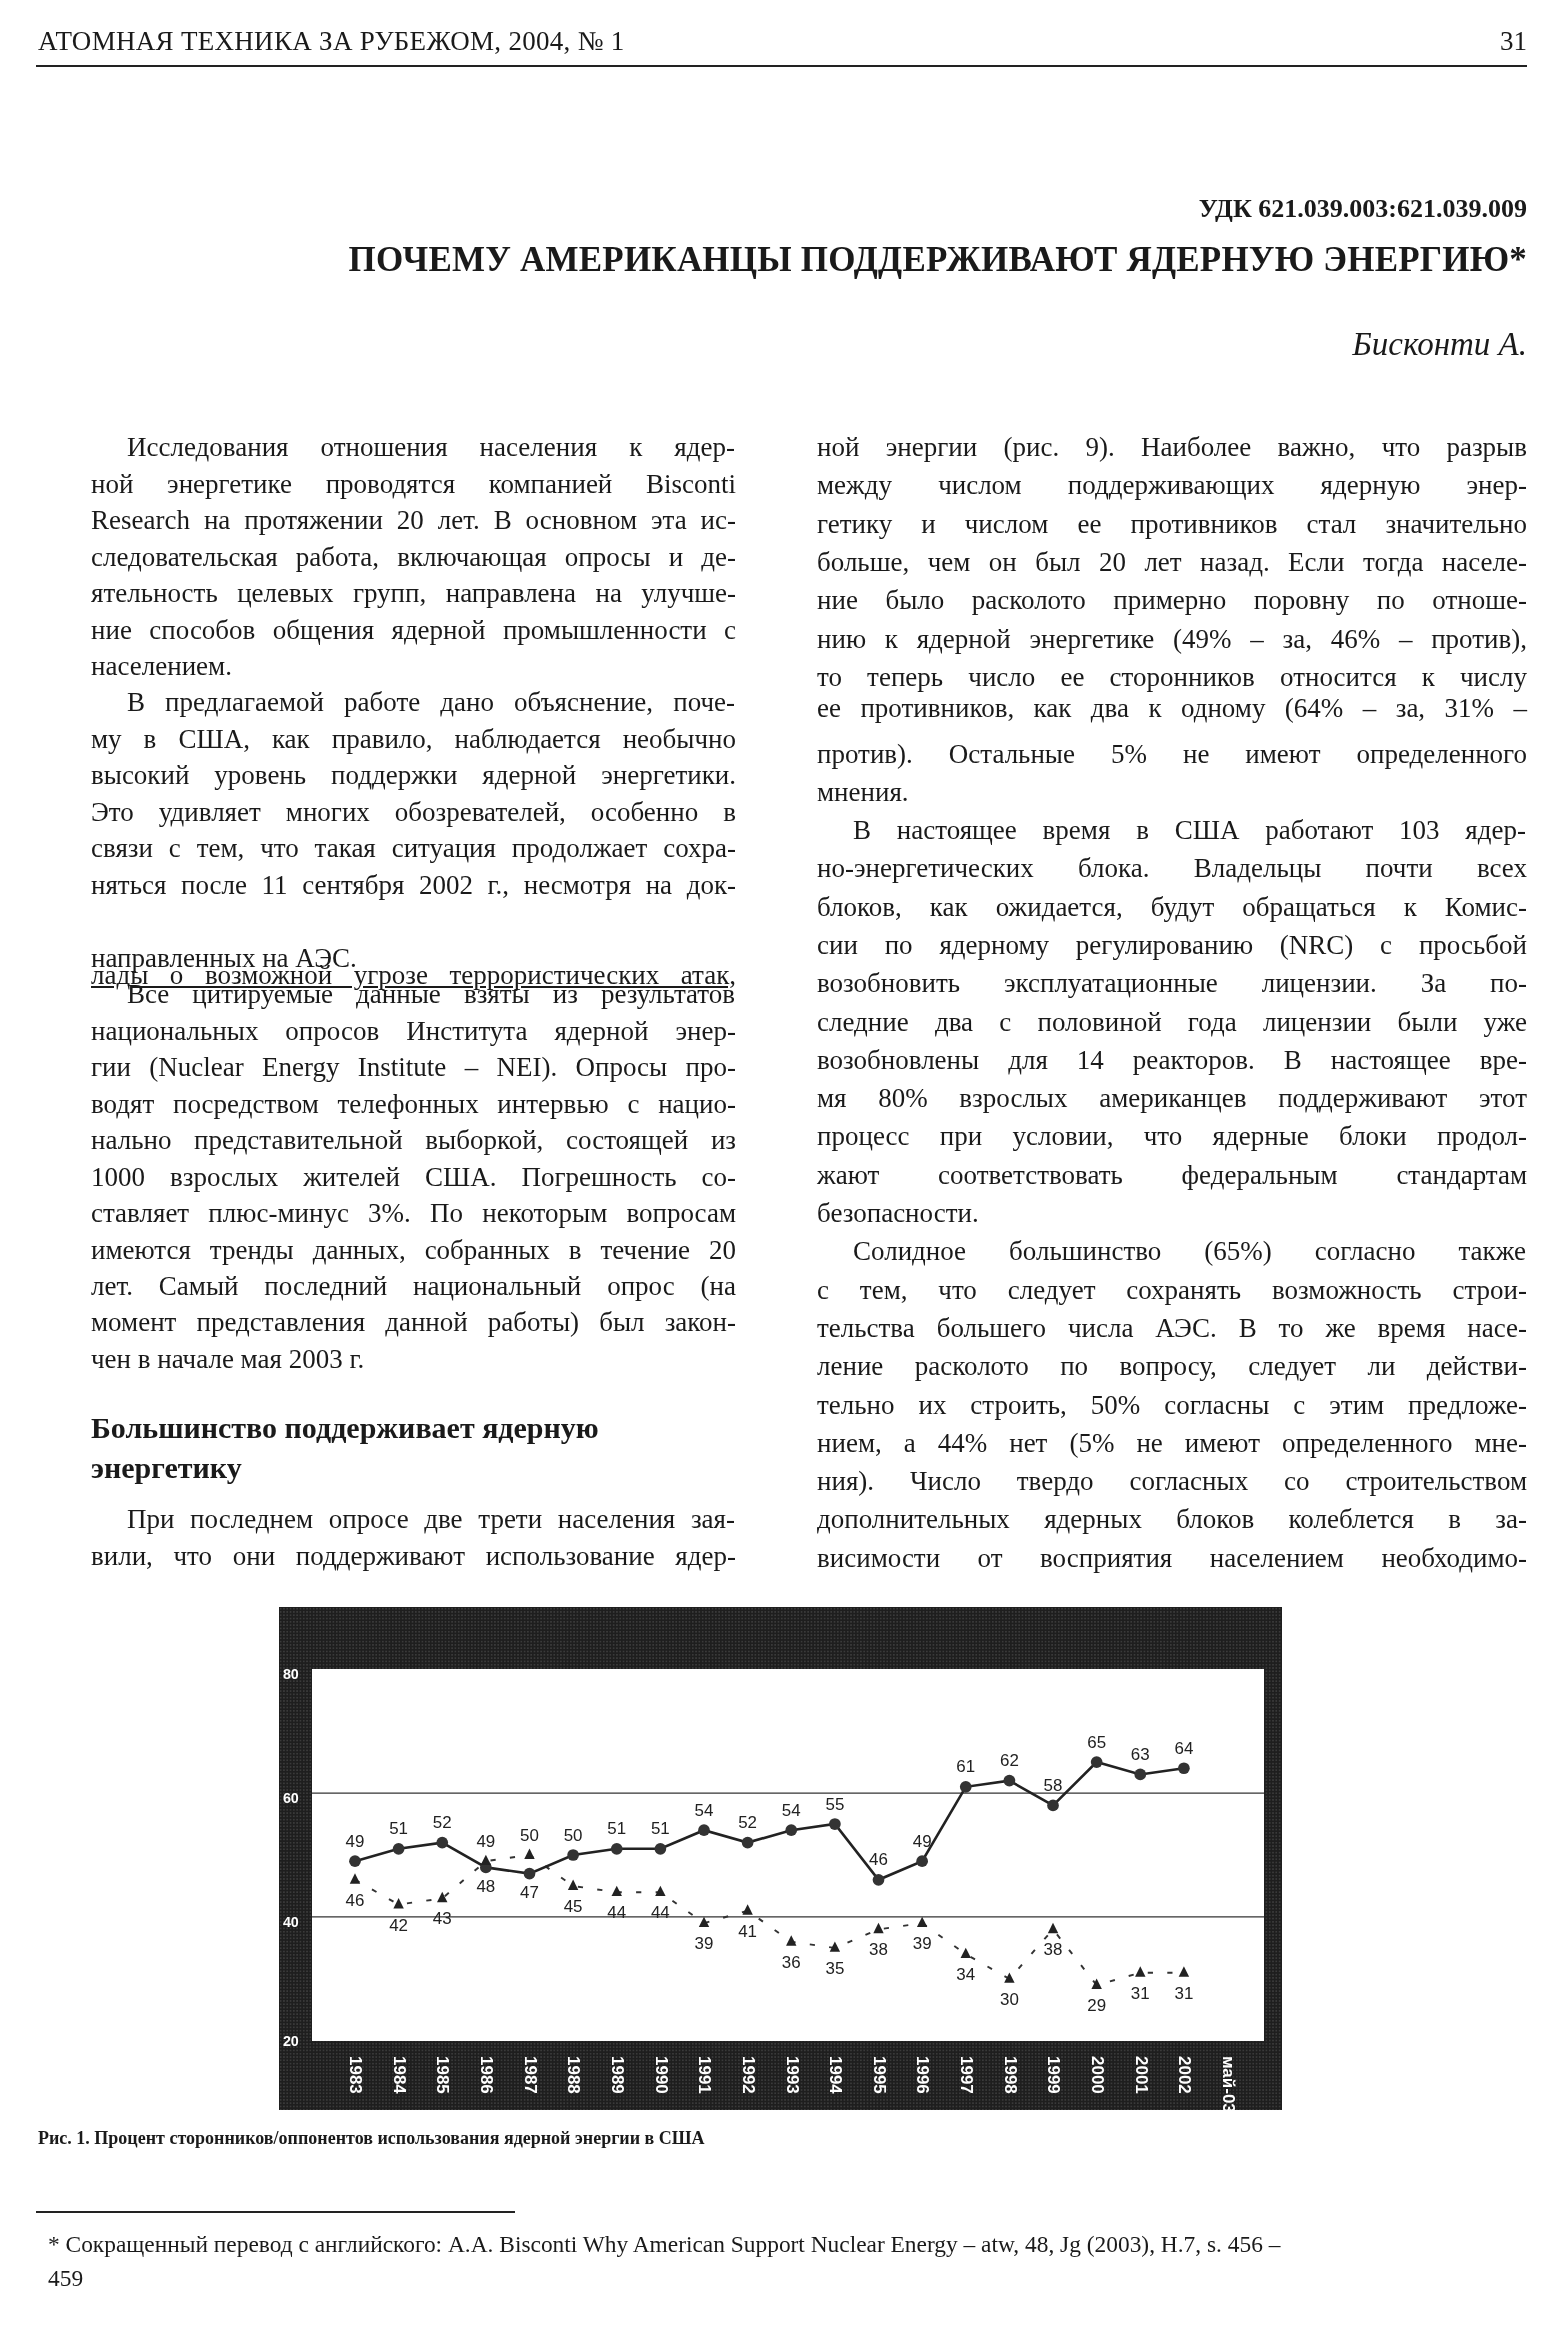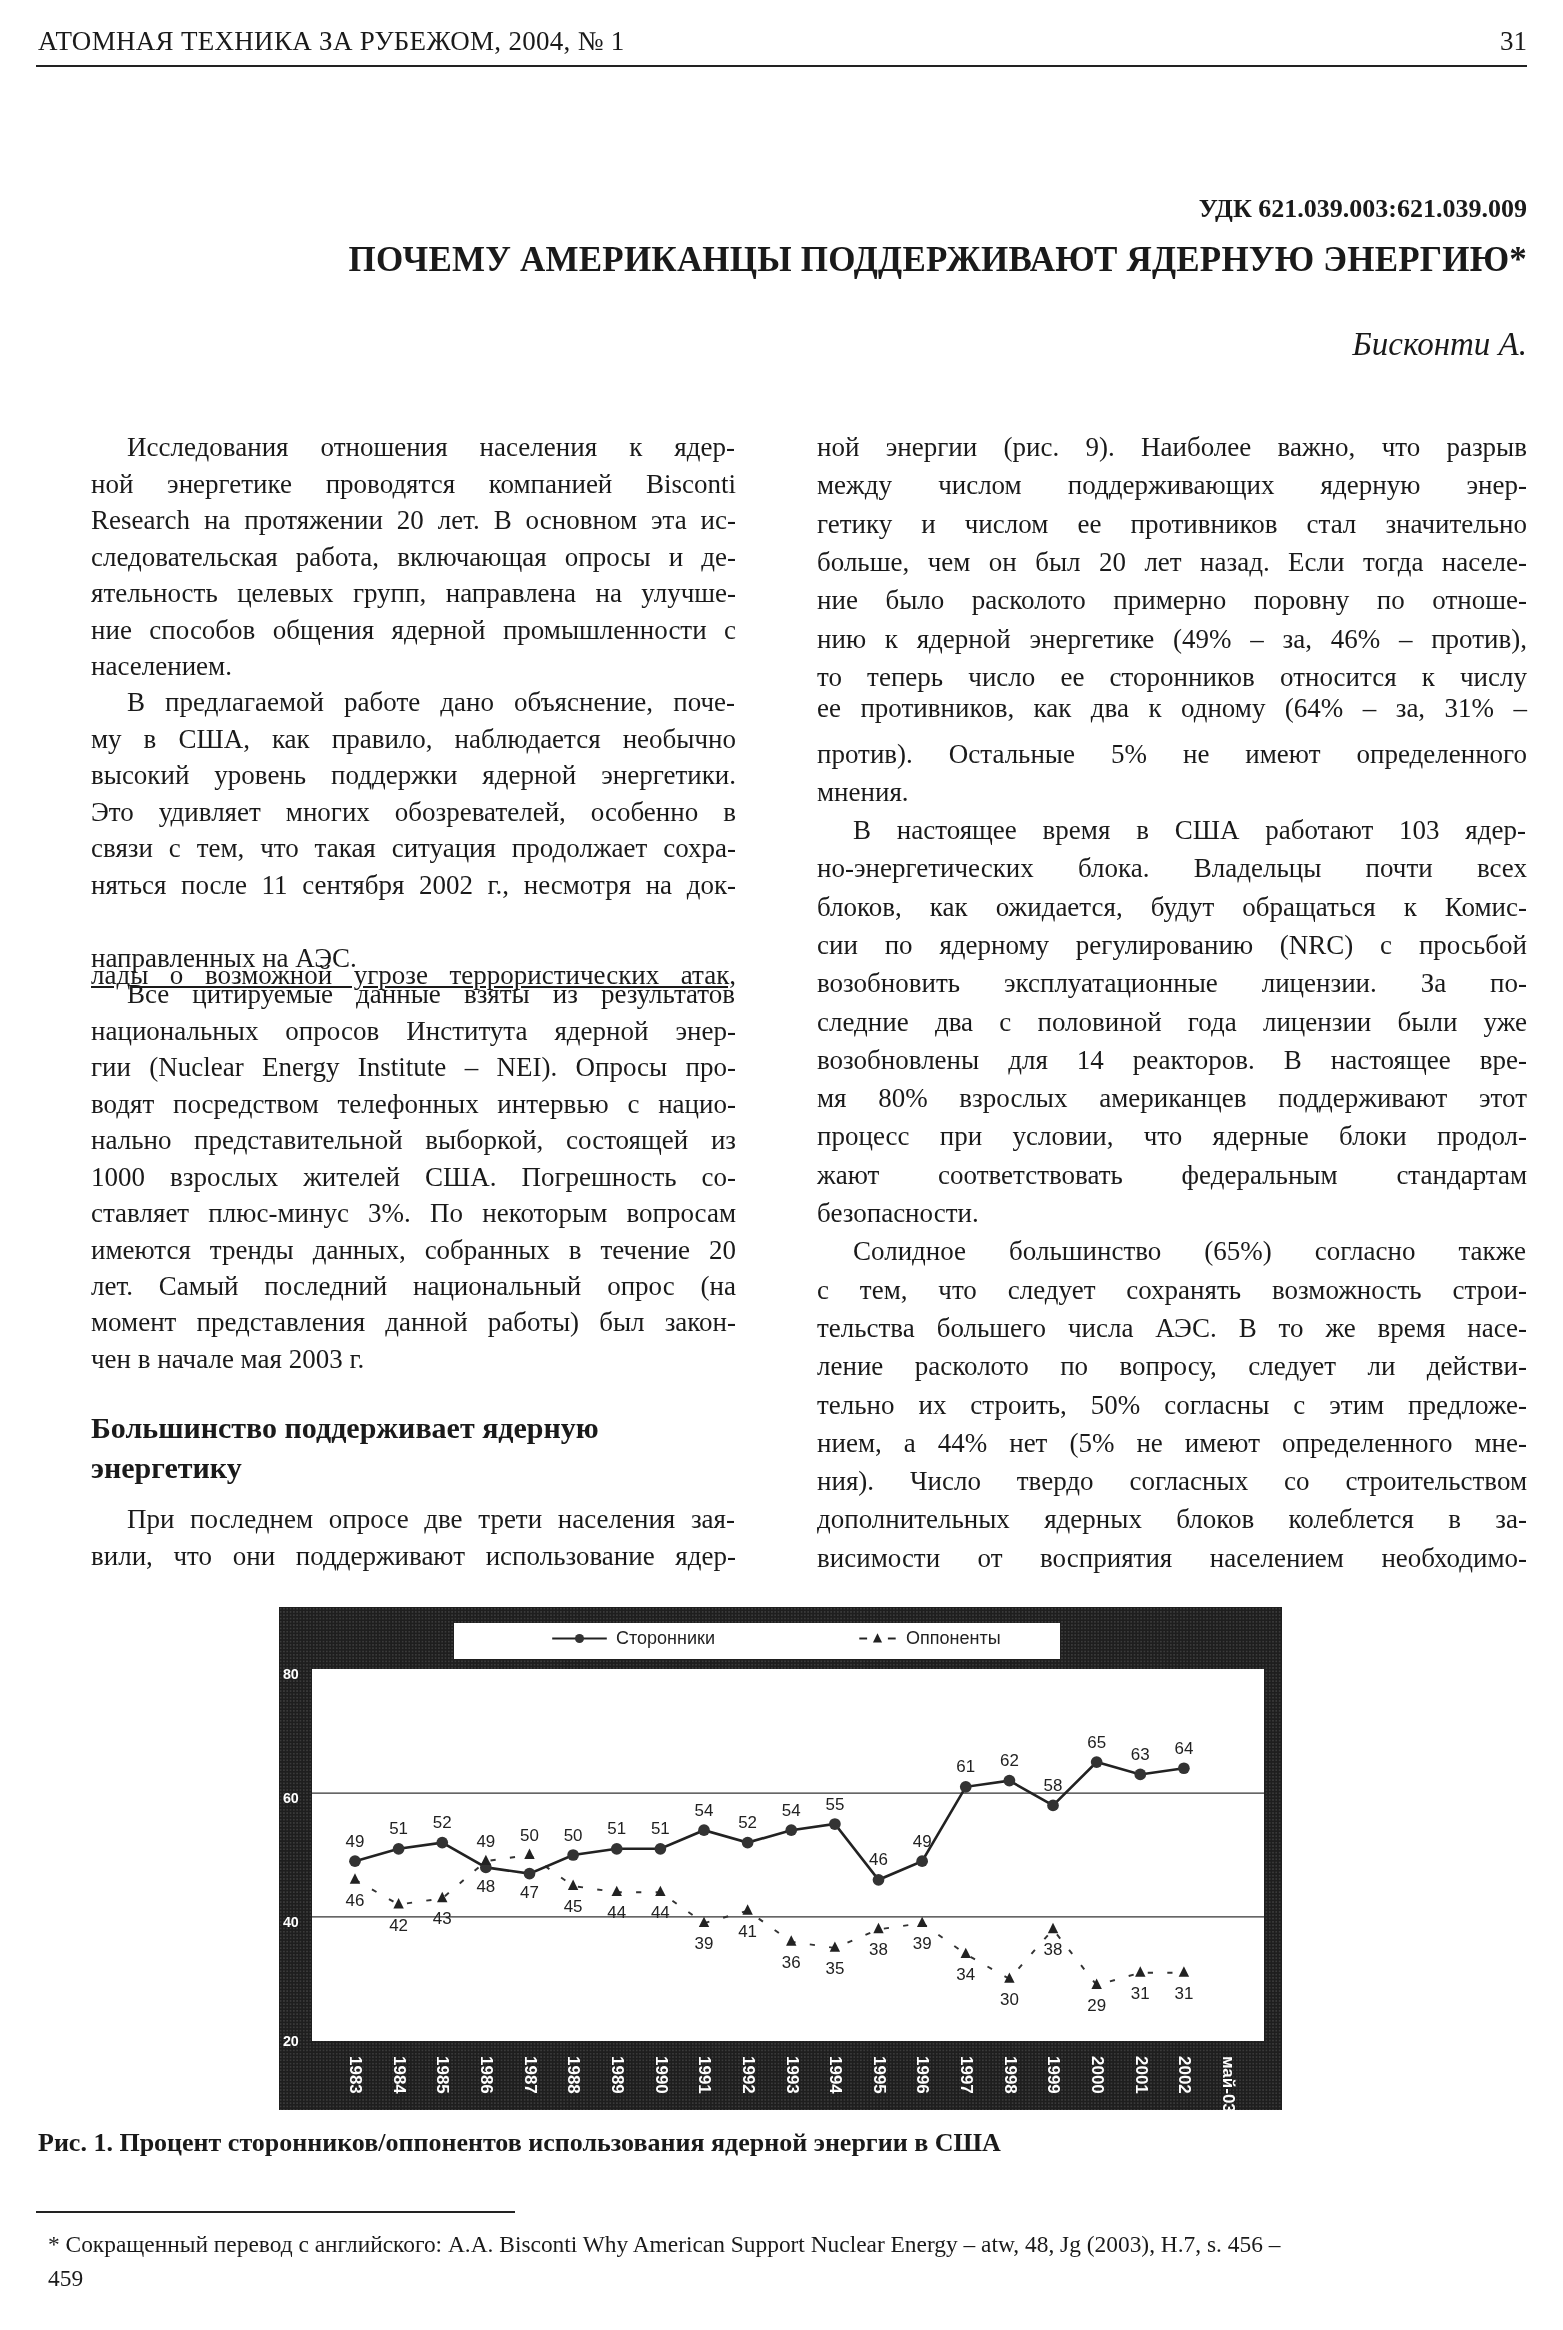--- a/index.html
+++ b/index.html
@@ -16,21 +16,21 @@
   .col-left .line { left:91px; width:645px; }
   .col-right .line { left:817px; width:710px; }
   .section-heading { position:absolute; left:91px; font-size:30px; font-weight:bold; line-height:36px; white-space:nowrap; }
   .chart { position:absolute; left:279px; top:1607px; width:1003px; height:503px; background:#1e1e1e;
     background-image: radial-gradient(#3a3a3a 0.7px, transparent 1px); background-size:3.3px 3.3px; }
   .legend-box { position:absolute; left:175px; top:16.3px; width:606px; height:36px; background:#fff; }
   .legend-item { position:absolute; top:5.2px; font-family:"Liberation Sans","DejaVu Sans",sans-serif; font-size:18px; color:#222; white-space:nowrap; display:flex; align-items:center; gap:9px; }
   .plot { position:absolute; left:33px; top:62px; width:952px; height:372px; background:#fff; }
   .ytick { position:absolute; left:3.9px; font-family:"Liberation Sans","DejaVu Sans",sans-serif; font-weight:bold; font-size:14.3px; color:#fff; }
   .xtick { position:absolute; top:449px; font-family:"Liberation Sans","DejaVu Sans",sans-serif; font-weight:bold; font-size:17px; color:#fff; writing-mode:vertical-rl; white-space:nowrap; transform:translateX(-50%); }
-  .caption { left:38px; top:2128px; font-size:26px; font-weight:bold; white-space:nowrap; }
+  .caption { left:38px; top:2128px; font-size:18px; font-weight:bold; white-space:nowrap; }
   .foot-rule { left:36px; top:2211px; width:479px; height:2px; background:#222; }
   .footnote { left:48px; font-size:23.4px; white-space:nowrap; }
   svg text { font-family:"Liberation Sans","DejaVu Sans",sans-serif; }
 </style>
 </head>
 <body>
 
 <div>
   <div class="abs running-head">АТОМНАЯ ТЕХНИКА ЗА РУБЕЖОМ, 2004, № 1</div>
   <div class="abs page-num">31</div>
@@ -100,37 +100,20 @@
     <div class="line" style="top: 1312px;">тельства большего числа АЭС. В то же время насе-</div>
     <div class="line" style="top: 1350px;">ление расколото по вопросу, следует ли действи-</div>
     <div class="line" style="top: 1389px;">тельно их строить, 50% согласны с этим предложе-</div>
     <div class="line" style="top: 1427px;">нием, а 44% нет (5% не имеют определенного мне-</div>
     <div class="line" style="top: 1465px;">ния). Число твердо согласных со строительством</div>
     <div class="line" style="top: 1503px;">дополнительных ядерных блоков колеблется в за-</div>
     <div class="line" style="top: 1542px;">висимости от восприятия населением необходимо-</div>
   </div>
 
 <div class="chart">
-  <div class="legend-box">
-    <div class="legend-item" style="left:98px;">
-      <svg width="55" height="13" viewBox="0 0 84 20">
-          <line x1="0" y1="10" x2="84" y2="10" stroke="#222" stroke-width="3"></line>
-          <circle cx="42" cy="10" r="7" fill="#333"></circle>
-        </svg>
-      <span>Сторонники</span>
-    </div>
-    <div class="legend-item" style="left:404px;">
-      <svg width="39" height="13" viewBox="0 0 60 20">
-          <line x1="2" y1="10" x2="14" y2="10" stroke="#222" stroke-width="3"></line>
-          <polygon points="30,2 37,16 23,16" fill="#222"></polygon>
-          <line x1="46" y1="10" x2="58" y2="10" stroke="#222" stroke-width="3"></line>
-        </svg>
-      <span>Оппоненты</span>
-    </div>
-  </div>
   <div class="plot">
     <svg id="plot-svg" width="952" height="372" viewBox="0 0 1462 571">
         <line x1="0" x2="1462" y1="380.6666666666667" y2="380.6666666666667" stroke="#333" stroke-width="2"></line>
         <line x1="0" x2="1462" y1="190.33333333333337" y2="190.33333333333337" stroke="#333" stroke-width="2"></line>
         <polyline points="66,323.56666666666666 133,361.6333333333333 200,352.1166666666667 267,295.01666666666665 334,285.5 401,333.0833333333333 468,342.6 535,342.6 602,390.18333333333334 669,371.15 736,418.73333333333335 803,428.25 870,399.70000000000005 937,390.18333333333334 1004,437.76666666666665 1071,475.83333333333337 1138,399.70000000000005 1205,485.35 1272,466.31666666666666 1339,466.31666666666666" fill="none" stroke="#333" stroke-width="3" stroke-dasharray="8 22"></polyline>
         <polyline points="66,295.01666666666665 133,275.9833333333333 200,266.4666666666667 267,304.5333333333333 334,314.05 401,285.5 468,275.9833333333333 535,275.9833333333333 602,247.43333333333334 669,266.4666666666667 736,247.43333333333334 803,237.91666666666663 870,323.56666666666666 937,295.01666666666665 1004,180.81666666666666 1071,171.3 1138,209.36666666666667 1205,142.75 1272,161.7833333333333 1339,152.2666666666667" fill="none" stroke="#222" stroke-width="4"></polyline>
         <circle cx="66" cy="295.01666666666665" r="9" fill="#333"></circle>
         <polygon points="66,313.56666666666666 74,329.56666666666666 58,329.56666666666666" fill="#222"></polygon>
         <text x="66" y="273.01666666666665" text-anchor="middle" font-size="26" fill="#222">49</text>
         <text x="66" y="363.56666666666666" text-anchor="middle" font-size="26" fill="#222">46</text>

